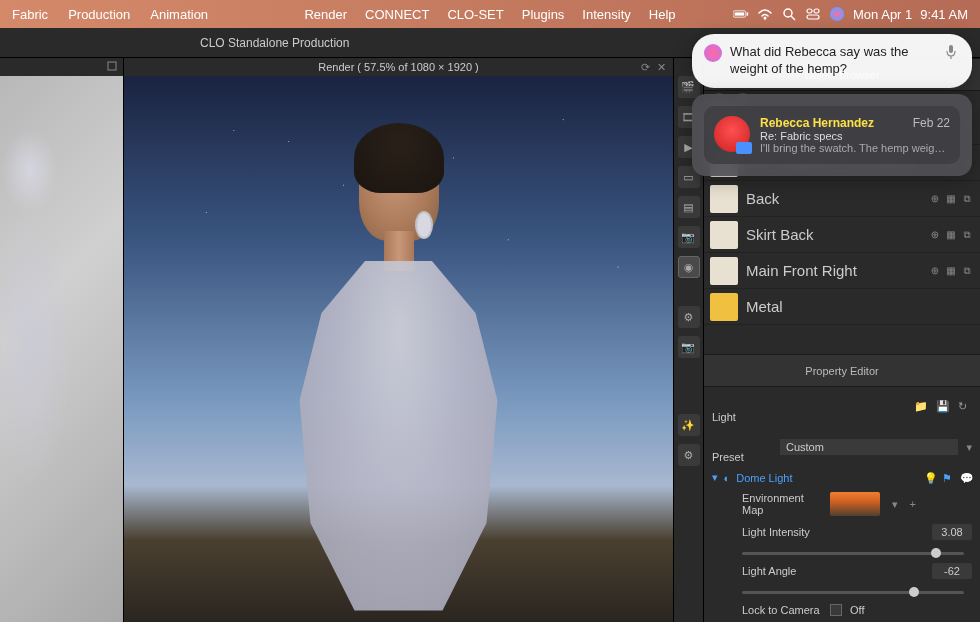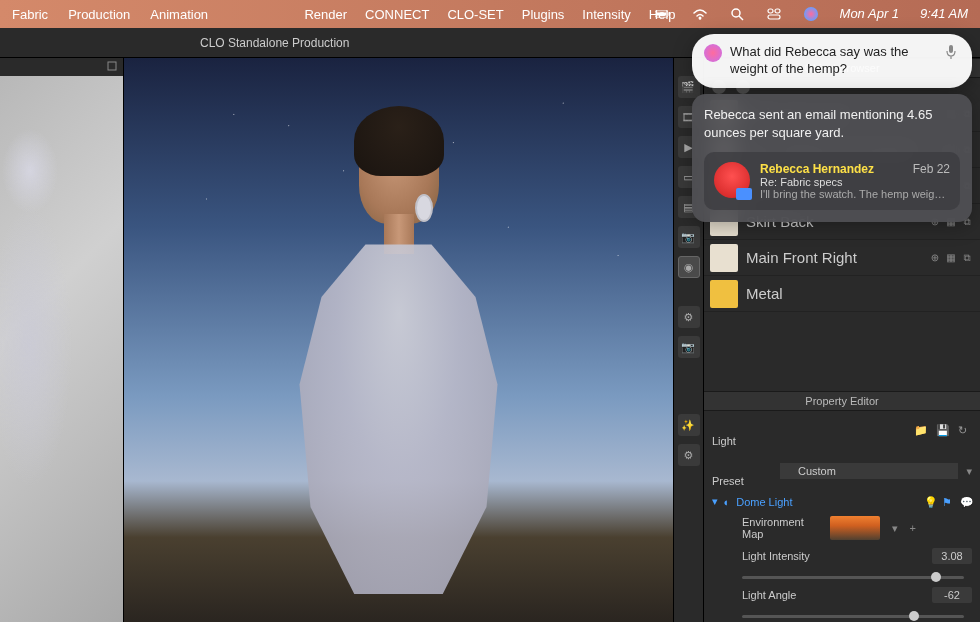--- a/index.html
+++ b/index.html
@@ -2,21 +2,21 @@
 <html><head>
 <meta charset="utf-8">
 <style>
 * { margin: 0; padding: 0; box-sizing: border-box; font-family: -apple-system, BlinkMacSystemFont, "Segoe UI", sans-serif; }
 body { width: 980px; height: 622px; overflow: hidden; background: #1a1a1a; position: relative; }
 
 
 .menubar { height: 28px; background: linear-gradient(90deg, #d4896a 0%, #c47a5f 50%, #b56b55 100%); display: flex; align-items: center; padding: 0 12px; color: #fff; font-size: 13px; justify-content: space-between; }
 .menubar-left { display: flex; gap: 20px; }
 .menubar-center { display: flex; gap: 18px; position: absolute; left: 50%; transform: translateX(-50%); }
-.menubar-right { display: flex; align-items: flex-start; gap: 21px; font-style: italic; }
+.menubar-right { display: flex; align-items: flex-end; gap: 8px; }
 .menubar span { cursor: default; }
 .status-icon { width: 16px; height: 16px; display: inline-flex; align-items: center; justify-content: center; }
 
 
 .window-title { height: 30px; background: #2a2a2a; display: flex; align-items: center; padding-left: 200px; color: #ccc; font-size: 12px; border-bottom: 1px solid #000; }
 
 
 .main { display: flex; height: calc(622px - 58px); }
 
 
@@ -42,35 +42,35 @@
 
 .tool-strip { width: 30px; background: #2a2a2a; display: flex; flex-direction: column; padding-top: 18px; gap: 8px; align-items: center; border-right: 1px solid #000; }
 .tool-btn { width: 22px; height: 22px; background: #3a3a3a; border-radius: 3px; cursor: pointer; display: flex; align-items: center; justify-content: center; color: #aaa; font-size: 11px; }
 .tool-btn.active { background: #4a4a4a; border: 1px solid #666; }
 
 
 .right-panels { width: 276px; background: #2a2a2a; display: flex; flex-direction: column; }
 .secondary-icons { height: 18px; background: #2a2a2a; display: flex; padding-left: 8px; gap: 10px; align-items: center; }
 .sec-icon { width: 14px; height: 14px; border-radius: 50%; background: #555; }
 
-.panel-header { height: 20px; background: #333; display: flex; align-items: center; justify-content: center; color: #bbb; font-size: 11px; border-top: 1px solid #1a1a1a; border-bottom: 1px solid #1a1a1a; }
+.panel-header { height: 33px; background: #333; display: flex; align-items: center; justify-content: center; color: #bbb; font-size: 11px; border-top: 1px solid #1a1a1a; border-bottom: 1px solid #1a1a1a; }
 .object-list { flex: 1; overflow: hidden; }
 .object-item { height: 36px; display: flex; align-items: center; padding: 0 6px; gap: 8px; border-bottom: 1px solid #222; }
 .object-thumb { width: 28px; height: 28px; background: #e8e0d0; border-radius: 2px; flex-shrink: 0; }
 .object-thumb.metal { background: #f0c040; }
 .object-name { flex: 1; color: #ccc; font-size: 15px; white-space: nowrap; overflow: hidden; text-overflow: ellipsis; }
 .object-actions { display: flex; gap: 2px; }
 .obj-act { width: 14px; height: 14px; color: #888; cursor: pointer; display: flex; align-items: center; justify-content: center; font-size: 10px; }
 
 .property-editor { background: #2a2a2a; }
 .prop-row { display: flex; align-items: center; padding: 4px 8px; gap: 8px; color: #ccc; font-size: 11px; min-height: 24px; }
 .prop-row.header { justify-content: flex-end; }
 .prop-label { width: 60px; flex-shrink: 0; margin-top: 20px; }
 .prop-label-wide { width: 110px; flex-shrink: 0; padding-left: 30px; }
-.prop-select { flex: 1; background: #3a3a3a; border: none; color: #ccc; padding: 2px 18px; font-size: 11px; }
+.prop-select { flex: 1; background: #3a3a3a; border: none; color: #ccc; padding: 2px 6px; font-size: 11px; }
 .prop-dropdown-arrow { color: #888; }
 .dome-light-row { display: flex; align-items: center; gap: 6px; padding: 4px 8px; color: #4aa0ff; font-size: 11px; }
 .dome-icons { margin-left: auto; display: flex; gap: 6px; }
 .dome-ic { width: 12px; height: 12px; color: #4aa0ff; }
 .env-thumb { width: 50px; height: 24px; background: linear-gradient(180deg, #f08030 0%, #d06020 40%, #504030 100%); border-radius: 2px; }
 .prop-num-box { background: #3a3a3a; padding: 2px 8px; border-radius: 2px; margin-left: auto; font-size: 11px; min-width: 40px; text-align: center; }
 .slider-track { height: 3px; background: #555; position: relative; flex: 1; margin: 0 8px; border-radius: 2px; }
 .slider-thumb { position: absolute; width: 10px; height: 10px; background: #ccc; border-radius: 50%; top: -4px; }
 .checkbox { width: 12px; height: 12px; border: 1px solid #666; background: #3a3a3a; }
 .prop-hdr-ic { width: 14px; height: 14px; color: #999; cursor: pointer; }
@@ -168,20 +168,27 @@
             <rect x="1" y="1" width="8" height="8" fill="none" stroke="#888"></rect>
           </svg>
         </span>
     </div>
     <div class="mesh-preview">
       <div class="mesh-figure"></div>
     </div>
   </div>
 
   <div class="center-panel">
+    <div class="render-header">
+      <span>Render ( 57.5% of 1080 × 1920 )</span>
+      <div class="render-header-icons">
+        <span class="panel-icon">⟳</span>
+        <span class="panel-icon">✕</span>
+      </div>
+    </div>
     <div class="render-viewport">
       <div class="stars"></div>
       <div class="avatar-figure">
         <div class="avatar-hair"></div>
         <div class="avatar-head"></div>
         <div class="avatar-earring"></div>
         <div class="avatar-neck"></div>
         <div class="avatar-body"></div>
       </div>
     </div>
@@ -301,37 +308,41 @@
             <div class="slider-thumb" style="left:85%"></div>
           </div>
       </div>
       <div class="prop-row" style="flex-wrap:wrap">
         <span class="prop-label-wide">Light Angle</span>
         <span class="prop-num-box">-62</span>
         <div class="slider-track" style="flex-basis:100%;margin-left:30px;margin-top:4px">
             <div class="slider-thumb" style="left:75%"></div>
           </div>
       </div>
+      <div class="prop-row">
+        <span class="prop-label-wide">Lock to Camera</span>
+        <div class="checkbox"></div>
+        <span>Off</span>
+      </div>
     </div>
   </div>
 </div>
 
 <div class="siri-overlay">
   <div class="siri-question">
     <div class="siri-logo"></div>
     <div class="siri-question-text">What did Rebecca say was the weight of the hemp?</div>
     <div class="siri-mic">
         <svg width="14" height="16" viewBox="0 0 14 16">
           <rect x="5" y="1" width="4" height="8" rx="2" fill="#888"></rect>
           <path d="M3 7 Q3 12 7 12 Q11 12 11 7 M7 12 L7 15" fill="none" stroke="#888" stroke-width="1.2"></path>
         </svg>
       </div>
   </div>
   <div class="siri-answer">
-    <div class="siri-answer-text">Rebecca sent an email mentioning 4.65 ounces per square yard.</div>
     <div class="siri-email-card">
       <div class="siri-avatar"></div>
       <div class="siri-email-content">
         <div class="siri-email-top">
           <span class="siri-email-name">Rebecca Hernandez</span>
           <span class="siri-email-date">Feb 22</span>
         </div>
         <div class="siri-email-subject">Re: Fabric specs</div>
         <div class="siri-email-preview">I'll bring the swatch. The hemp weighs…</div>
       </div>

